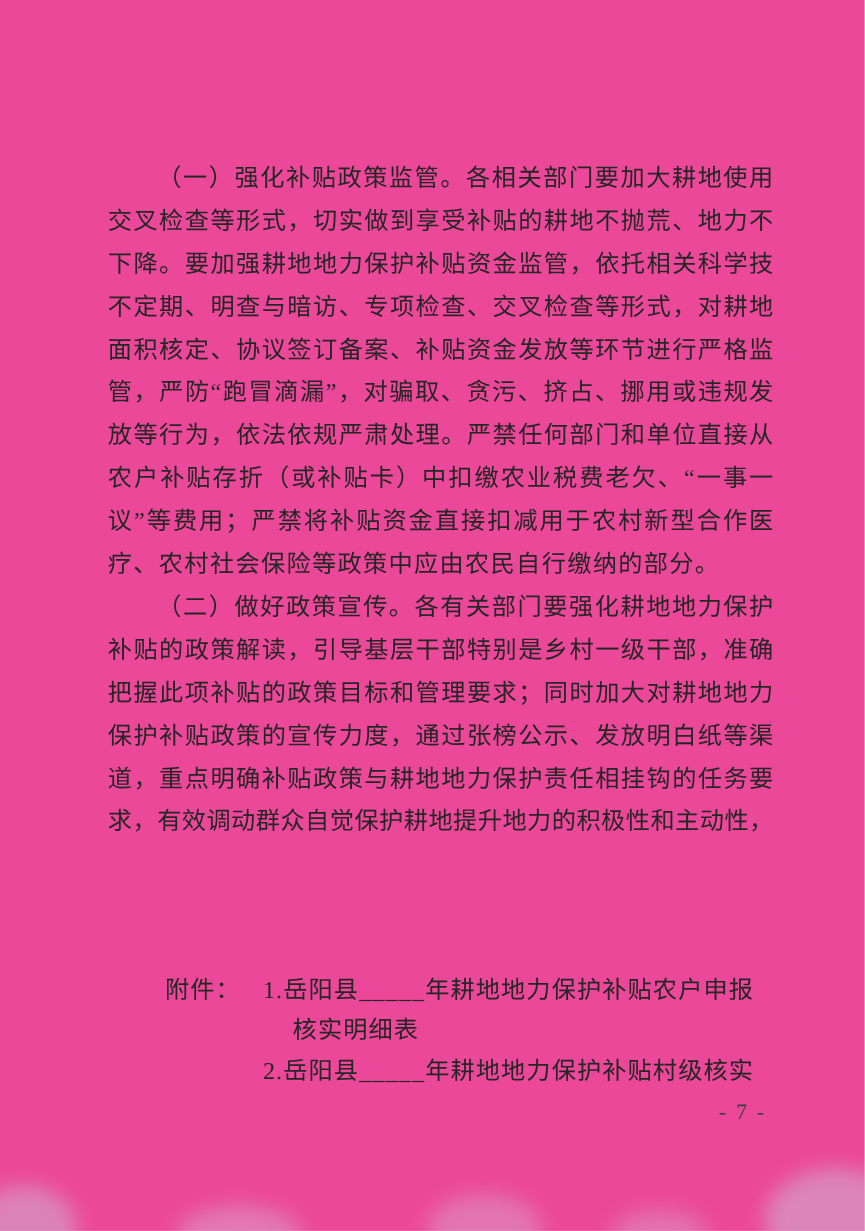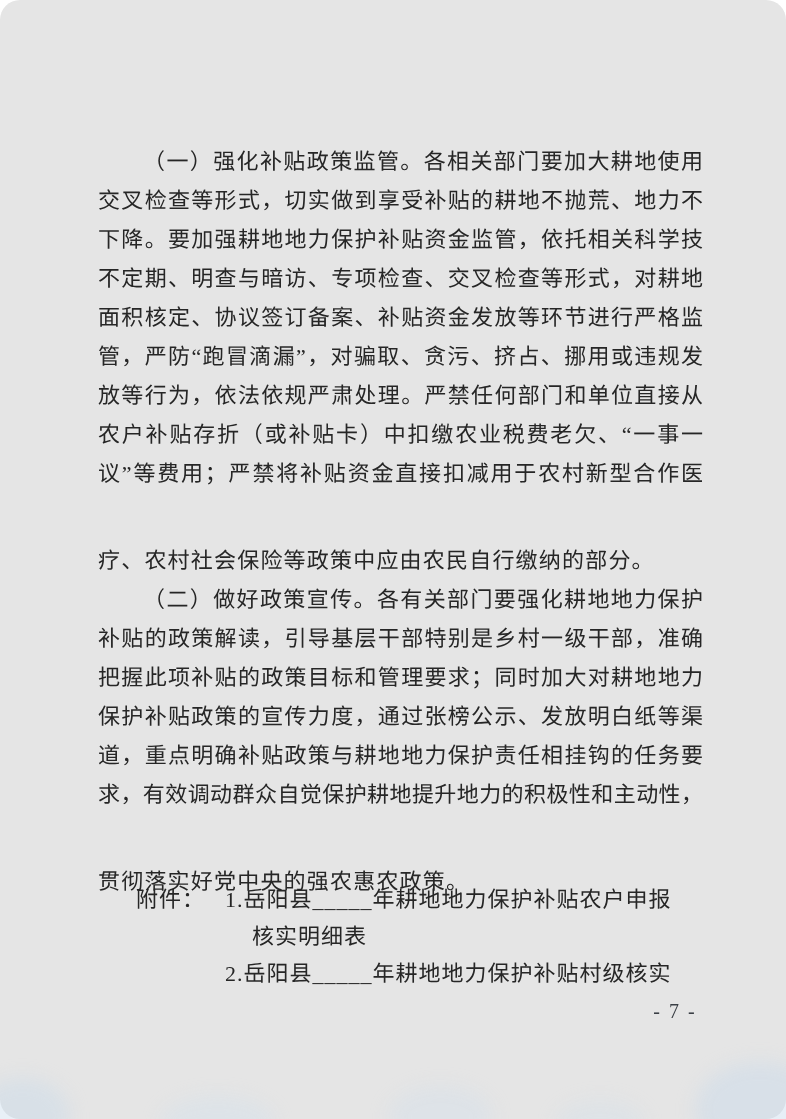--- a/index.html
+++ b/index.html
@@ -10,22 +10,21 @@
     width: 786px;
     height: 1119px;
     position: relative;
     overflow: hidden;
     background: #ffffff;
     font-family: "Liberation Serif", "DejaVu Serif", serif;
   }
   .page {
     position: absolute;
     inset: 0;
-    background: #e5e5e5;
-    border-radius: 20px;
+    background: #ec4899;
   }
   
   .body-text {
     position: absolute;
     left: 98px;
     top: 142px;
     width: 605px;
     font-size: 22px;
     line-height: 39px;
     color: #262626;
@@ -34,26 +33,25 @@
     height: 39px;
     text-align: justify;
     text-align-last: justify;
   }
   .line.indent {
     padding-left: 45px;
   }
   .line.end {
     text-align-last: left;
     letter-spacing: 1.2px;
-    margin-top: 48px;
   }
   
   .attachment {
     position: absolute;
-    left: 136px;
+    left: 150px;
     top: 881px;
     font-size: 22px;
     line-height: 37px;
     color: #262626;
     display: flex;
     align-items: flex-start;
   }
   .attachment-label {
     letter-spacing: 1px;
     white-space: nowrap;
@@ -107,21 +105,20 @@
       <div class="line">放等行为，依法依规严肃处理。严禁任何部门和单位直接从</div>
       <div class="line">农户补贴存折（或补贴卡）中扣缴农业税费老欠、“一事一</div>
       <div class="line">议”等费用；严禁将补贴资金直接扣减用于农村新型合作医</div>
       <div class="line end">疗、农村社会保险等政策中应由农民自行缴纳的部分。</div>
       <div class="line indent">（二）做好政策宣传。各有关部门要强化耕地地力保护</div>
       <div class="line">补贴的政策解读，引导基层干部特别是乡村一级干部，准确</div>
       <div class="line">把握此项补贴的政策目标和管理要求；同时加大对耕地地力</div>
       <div class="line">保护补贴政策的宣传力度，通过张榜公示、发放明白纸等渠</div>
       <div class="line">道，重点明确补贴政策与耕地地力保护责任相挂钩的任务要</div>
       <div class="line">求，有效调动群众自觉保护耕地提升地力的积极性和主动性，</div>
-      <div class="line end">贯彻落实好党中央的强农惠农政策。</div>
     </div>
 
   <div class="attachment">
     <div class="attachment-label">附件：</div>
     <div class="attachment-items">
         <div class="attachment-line">1.岳阳县_____年耕地地力保护补贴农户申报</div>
         <div class="attachment-line cont">核实明细表</div>
         <div class="attachment-line">2.岳阳县_____年耕地地力保护补贴村级核实</div>
       </div>
   </div>

